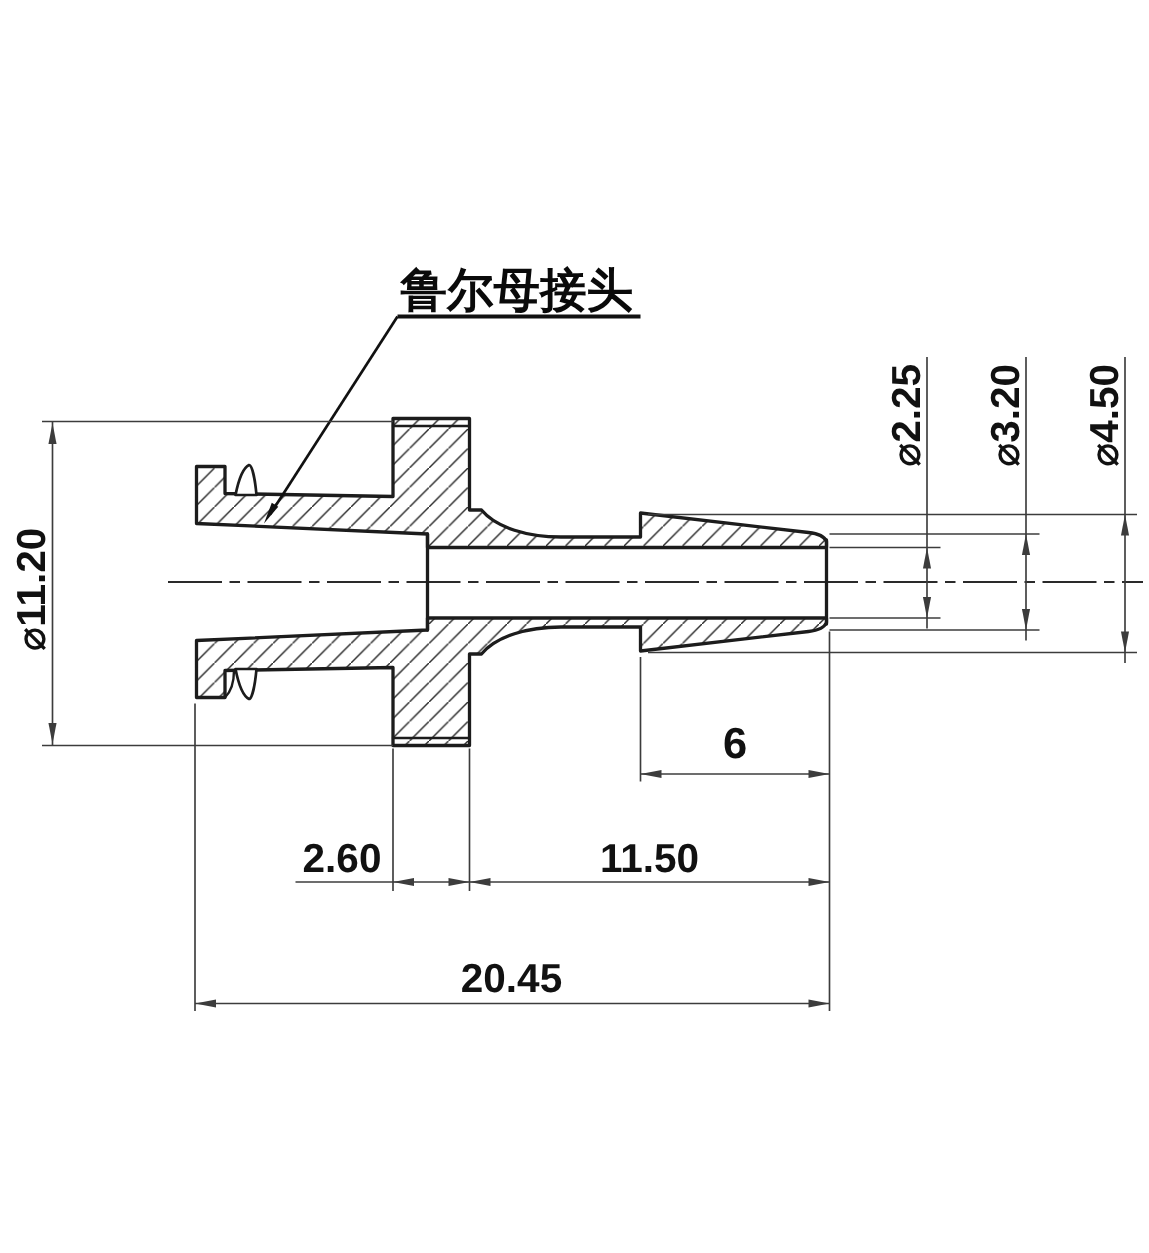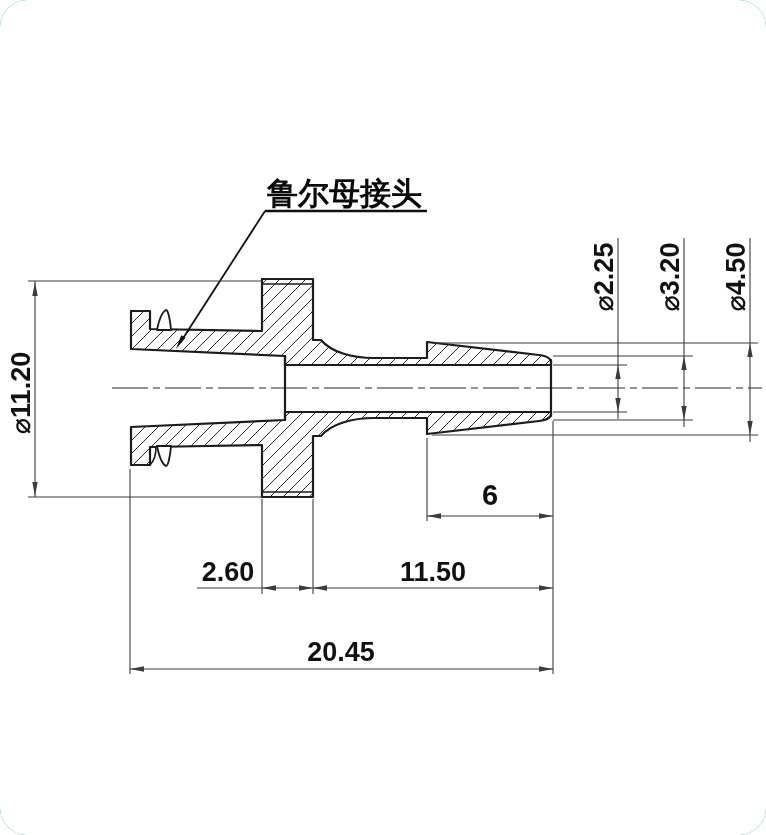--- a/index.html
+++ b/index.html
@@ -1,16 +1,16 @@
 <!DOCTYPE html>
 <html><head>
 <meta charset="utf-8">
 <style>
   html,body{margin:0;padding:0;background:#ffffff;}
-  .stage{position:relative;width:766px;height:835px;background:#0f766e;overflow:hidden;border-radius:27px;}
+  .stage{position:relative;width:766px;height:835px;background:#0f766e;overflow:hidden;}
   svg{display:block;}
   .outline{fill:none;stroke:#1c1c1c;stroke-width:2.2;stroke-linejoin:round;stroke-linecap:round;}
   .outline-thin{fill:none;stroke:#1c1c1c;stroke-width:1.6;stroke-linecap:round;}
   .fin{fill:#ffffff;stroke:#1c1c1c;stroke-width:1.8;stroke-linejoin:round;}
   .hatched{fill:url(#hatch);}
   .centerline{fill:none;stroke:#2a2a2a;stroke-width:1.2;stroke-dasharray:36 5 7 5;}
   .dim{stroke:#3c3c3c;stroke-width:1.1;fill:none;}
   .dim-arrow{fill:#3c3c3c;stroke:none;}
   .dim-text{font-family:"Liberation Sans","DejaVu Sans",sans-serif;font-weight:bold;font-size:27px;fill:#111111;}
   .dim-text-lg{font-family:"Liberation Sans","DejaVu Sans",sans-serif;font-weight:bold;font-size:29px;fill:#111111;}

